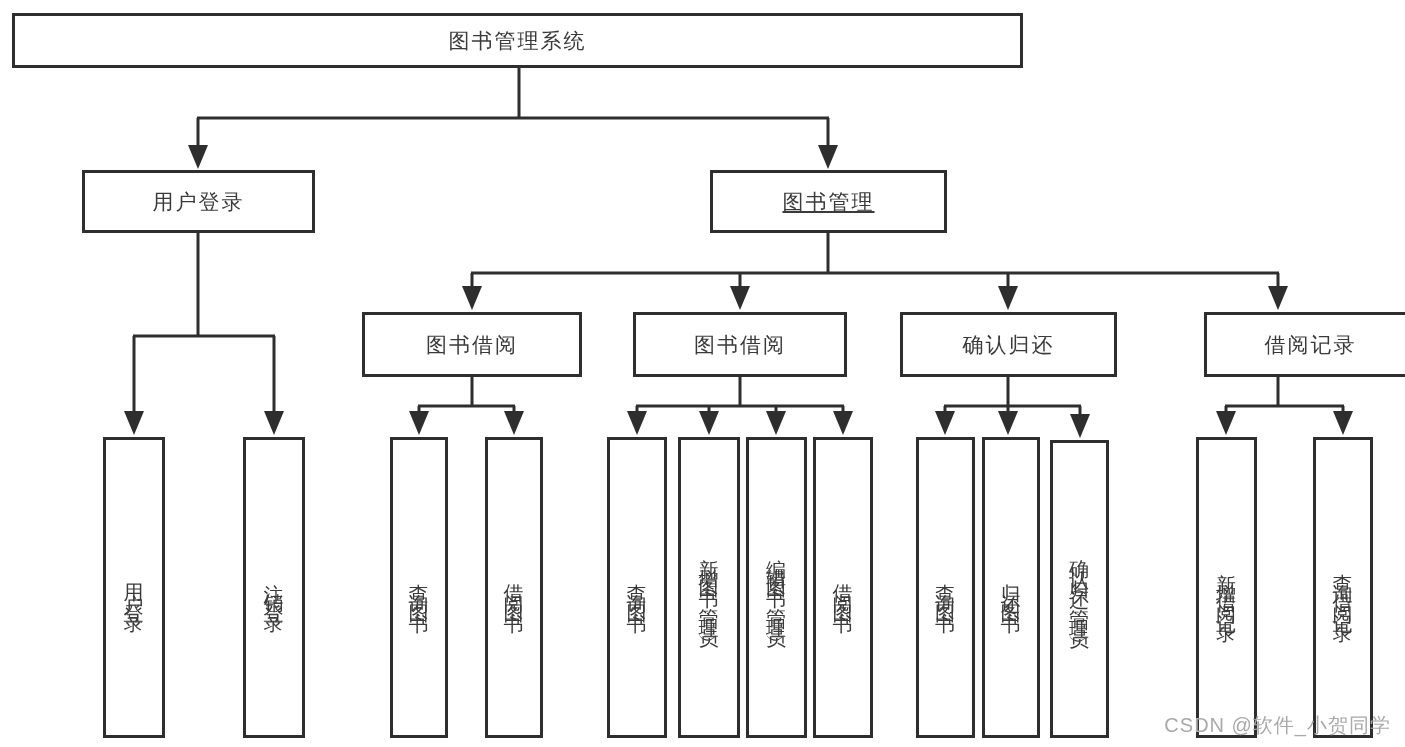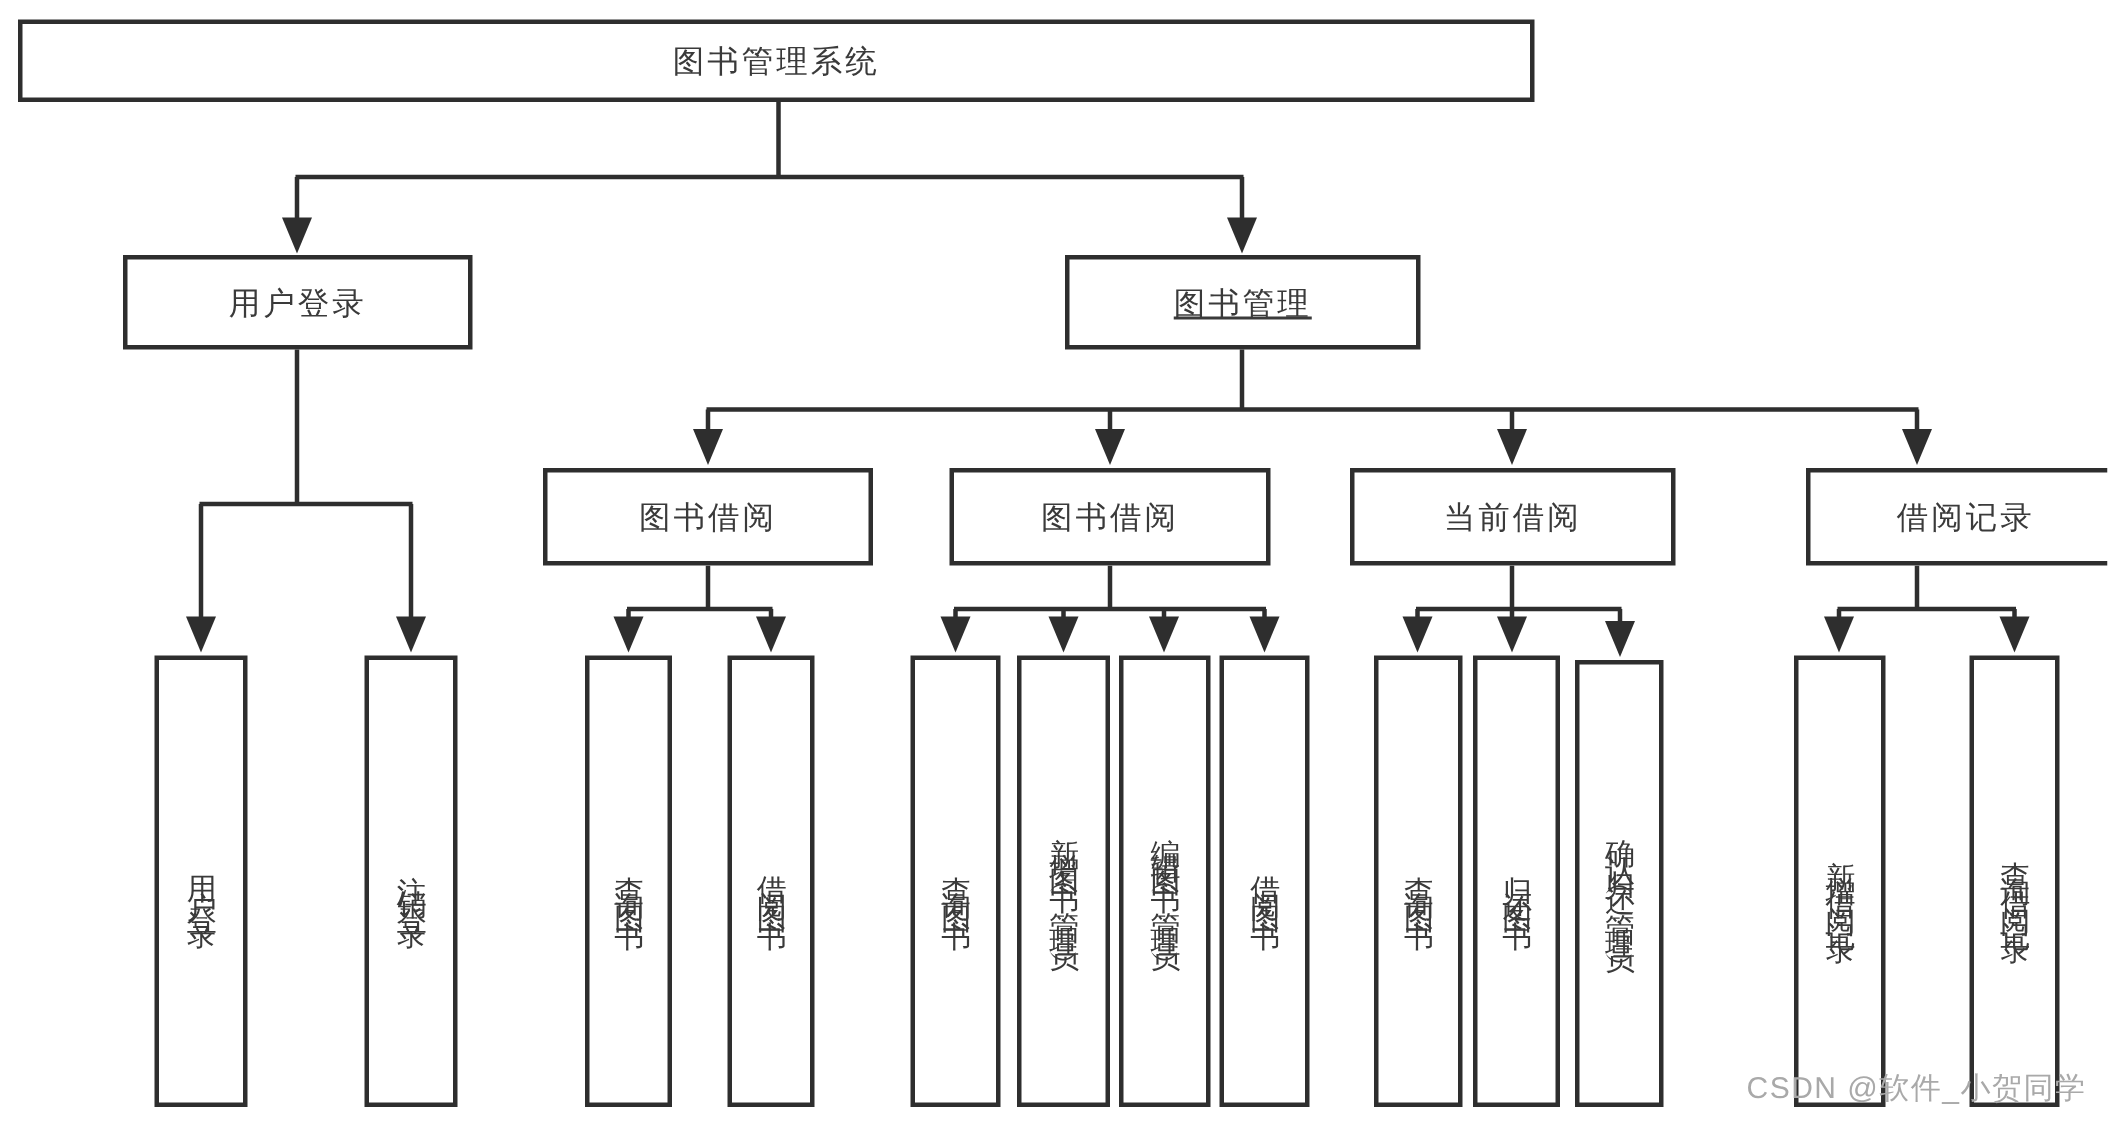--- a/index.html
+++ b/index.html
@@ -118,21 +118,21 @@
     <span>图书管理</span>
   </div>
 
   <div class="node" style="left:362px; top:312px; width:220px; height:65px;">
     <span>图书借阅</span>
   </div>
   <div class="node" style="left:633px; top:312px; width:214px; height:65px;">
     <span>图书借阅</span>
   </div>
   <div class="node" style="left:900px; top:312px; width:217px; height:65px;">
-    <span>当前借阅</span>
+    <span>确认归还</span>
   </div>
   <div class="node" style="left:1172px; top:312px; width:213px; height:65px;margin-left:32px;">
     <span>借阅记录</span>
   </div>
 
   <div class="node vert" style="left:103px; top:437px; width:62px; height:301px;">
     <span class="vlabel">用户登录</span>
   </div>
   <div class="node vert" style="left:243px; top:437px; width:62px; height:301px;">
     <span class="vlabel">注销登录</span>

